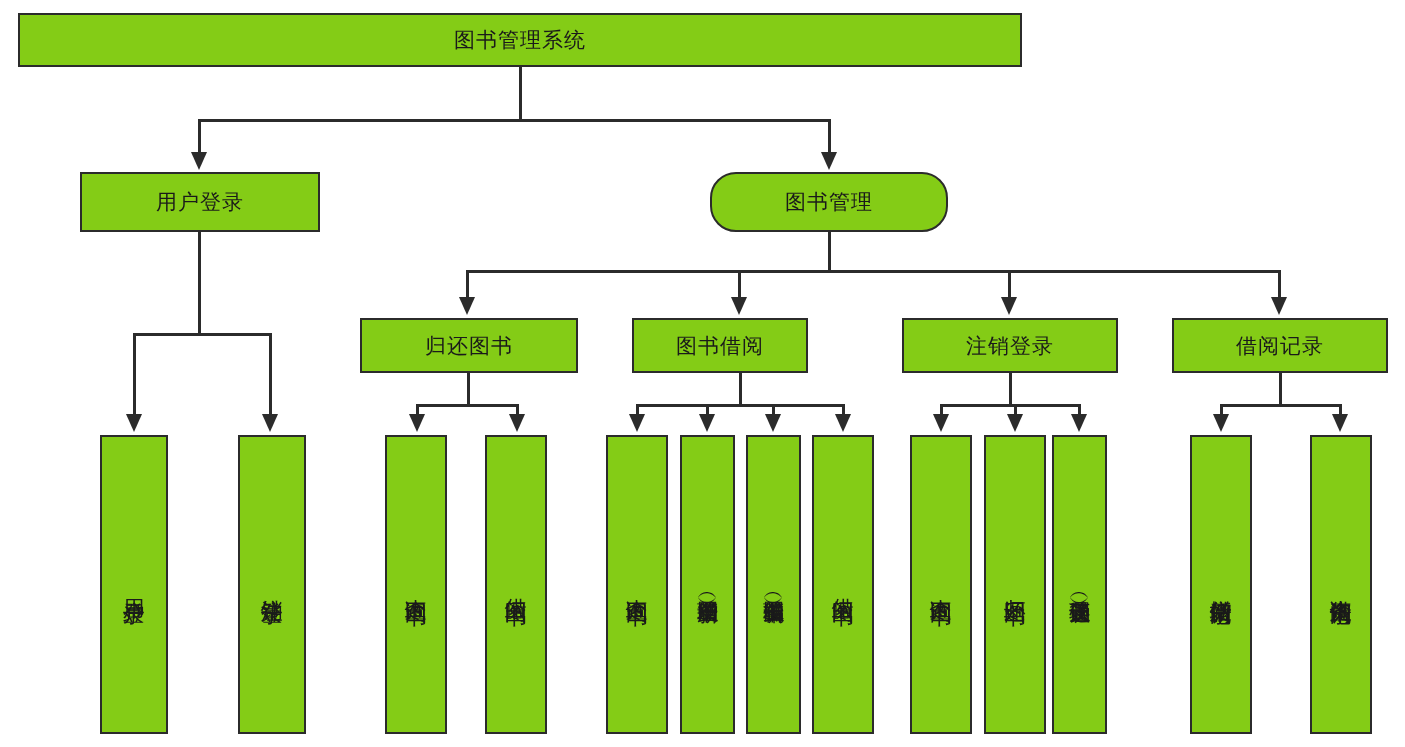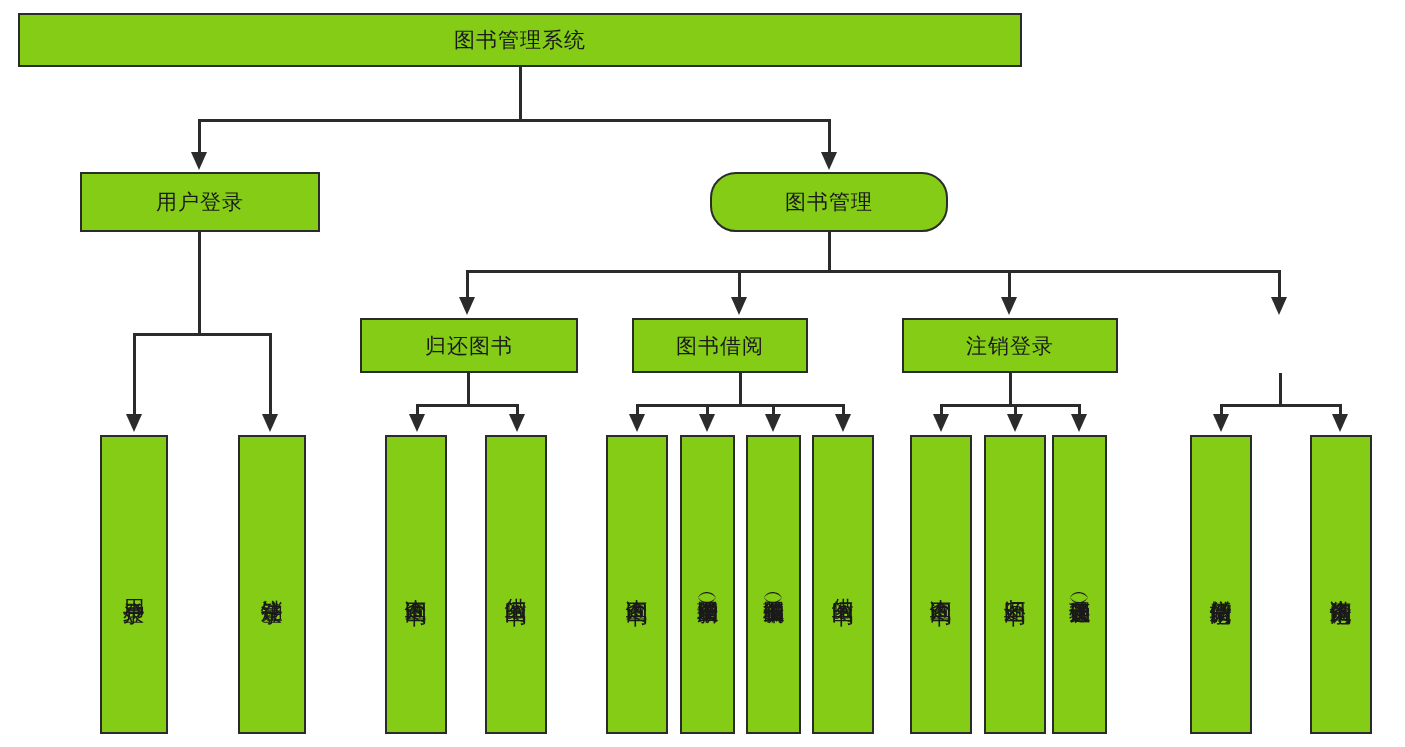--- a/index.html
+++ b/index.html
@@ -88,20 +88,23 @@
   </div>
 
   <div class="node horiz" style="left:360px; top:318px; width:218px; height:55px;">
     <span>归还图书</span>
   </div>
   <div class="node horiz" style="left:632px; top:318px; width:176px; height:55px;text-align:right;">
     <span>图书借阅</span>
   </div>
   <div class="node horiz" style="left:902px; top:318px; width:216px; height:55px;">
     <span>注销登录</span>
+  </div>
+  <div class="node horiz" style="left:1172px; top:318px; width:216px; height:55px;">
+    <span>借阅记录</span>
   </div>
 
   <div class="node vert" style="left:100px; top:435px; width:68px; height:299px;">
     <span class="vtext">用户登录</span>
   </div>
   <div class="node vert" style="left:238px; top:435px; width:68px; height:299px;">
     <span class="vtext">注销登录</span>
   </div>
 
   <div class="node vert" style="left:385px; top:435px; width:62px; height:299px;">

